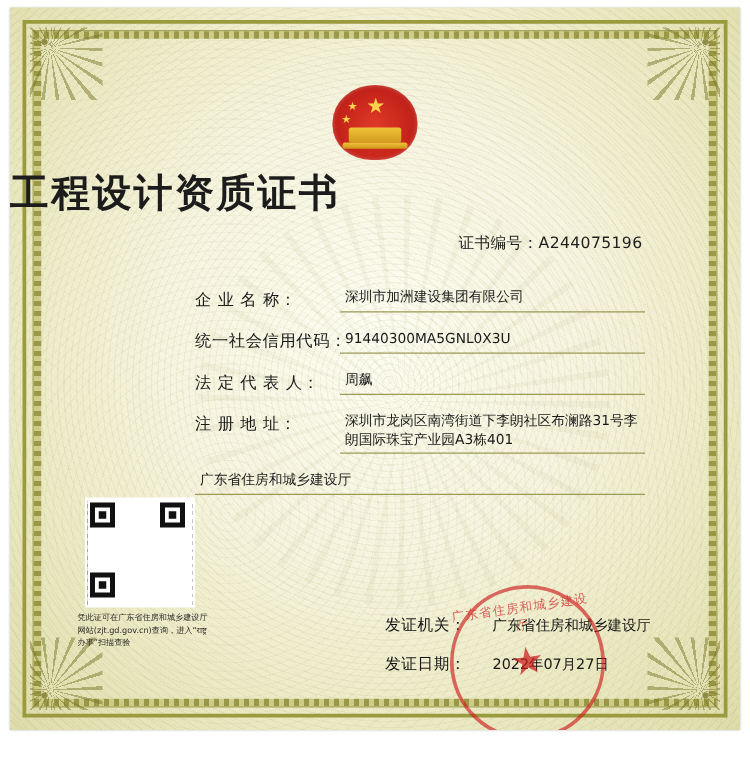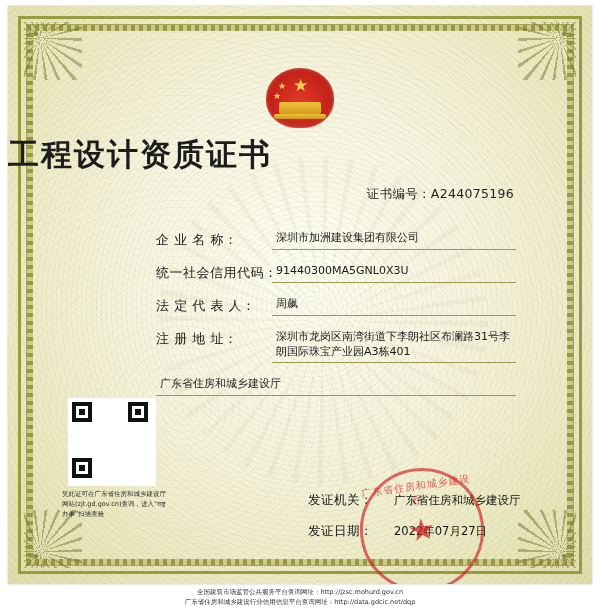--- a/index.html
+++ b/index.html
@@ -412,18 +412,14 @@
       </div>
     </div>
 
     <div class="seal">
       <div class="seal-star">★</div>
       <div class="seal-text" style="text-align:center;padding-top:8px;box-sizing:border-box;">广东省住房和城乡建设厅</div>
     </div>
 
   </div>
 
-  <div class="footer">
-    <div>全国建筑市场监管公共服务平台查询网址：http://jzsc.mohurd.gov.cn</div>
-    <div>广东省住房和城乡建设行业信用信息平台查询网址：http://data.gdcic.net/dqp</div>
-  </div>
 
 </div>
 
 </body></html>

